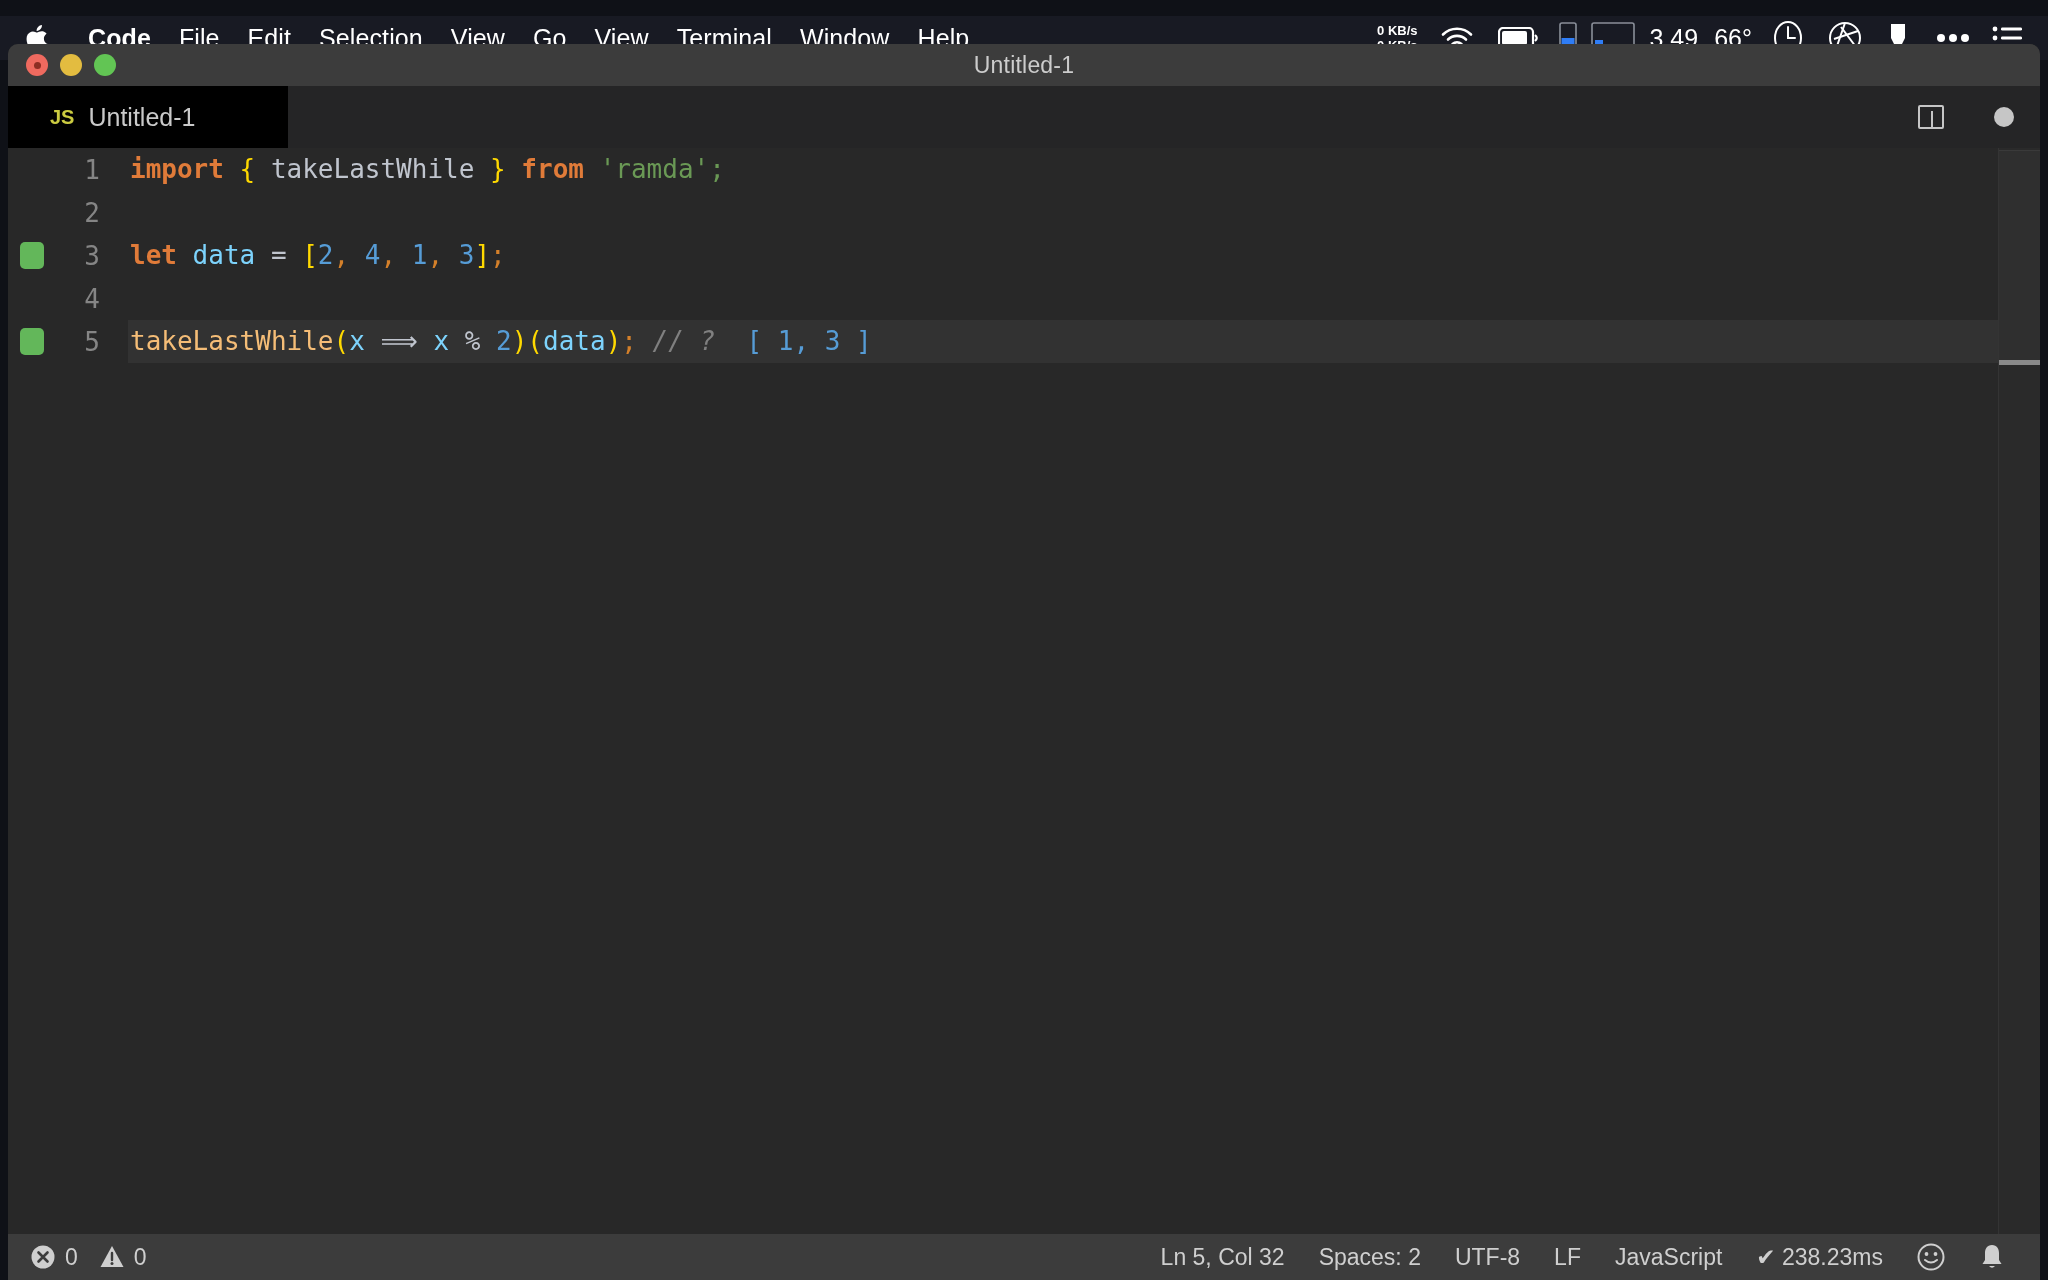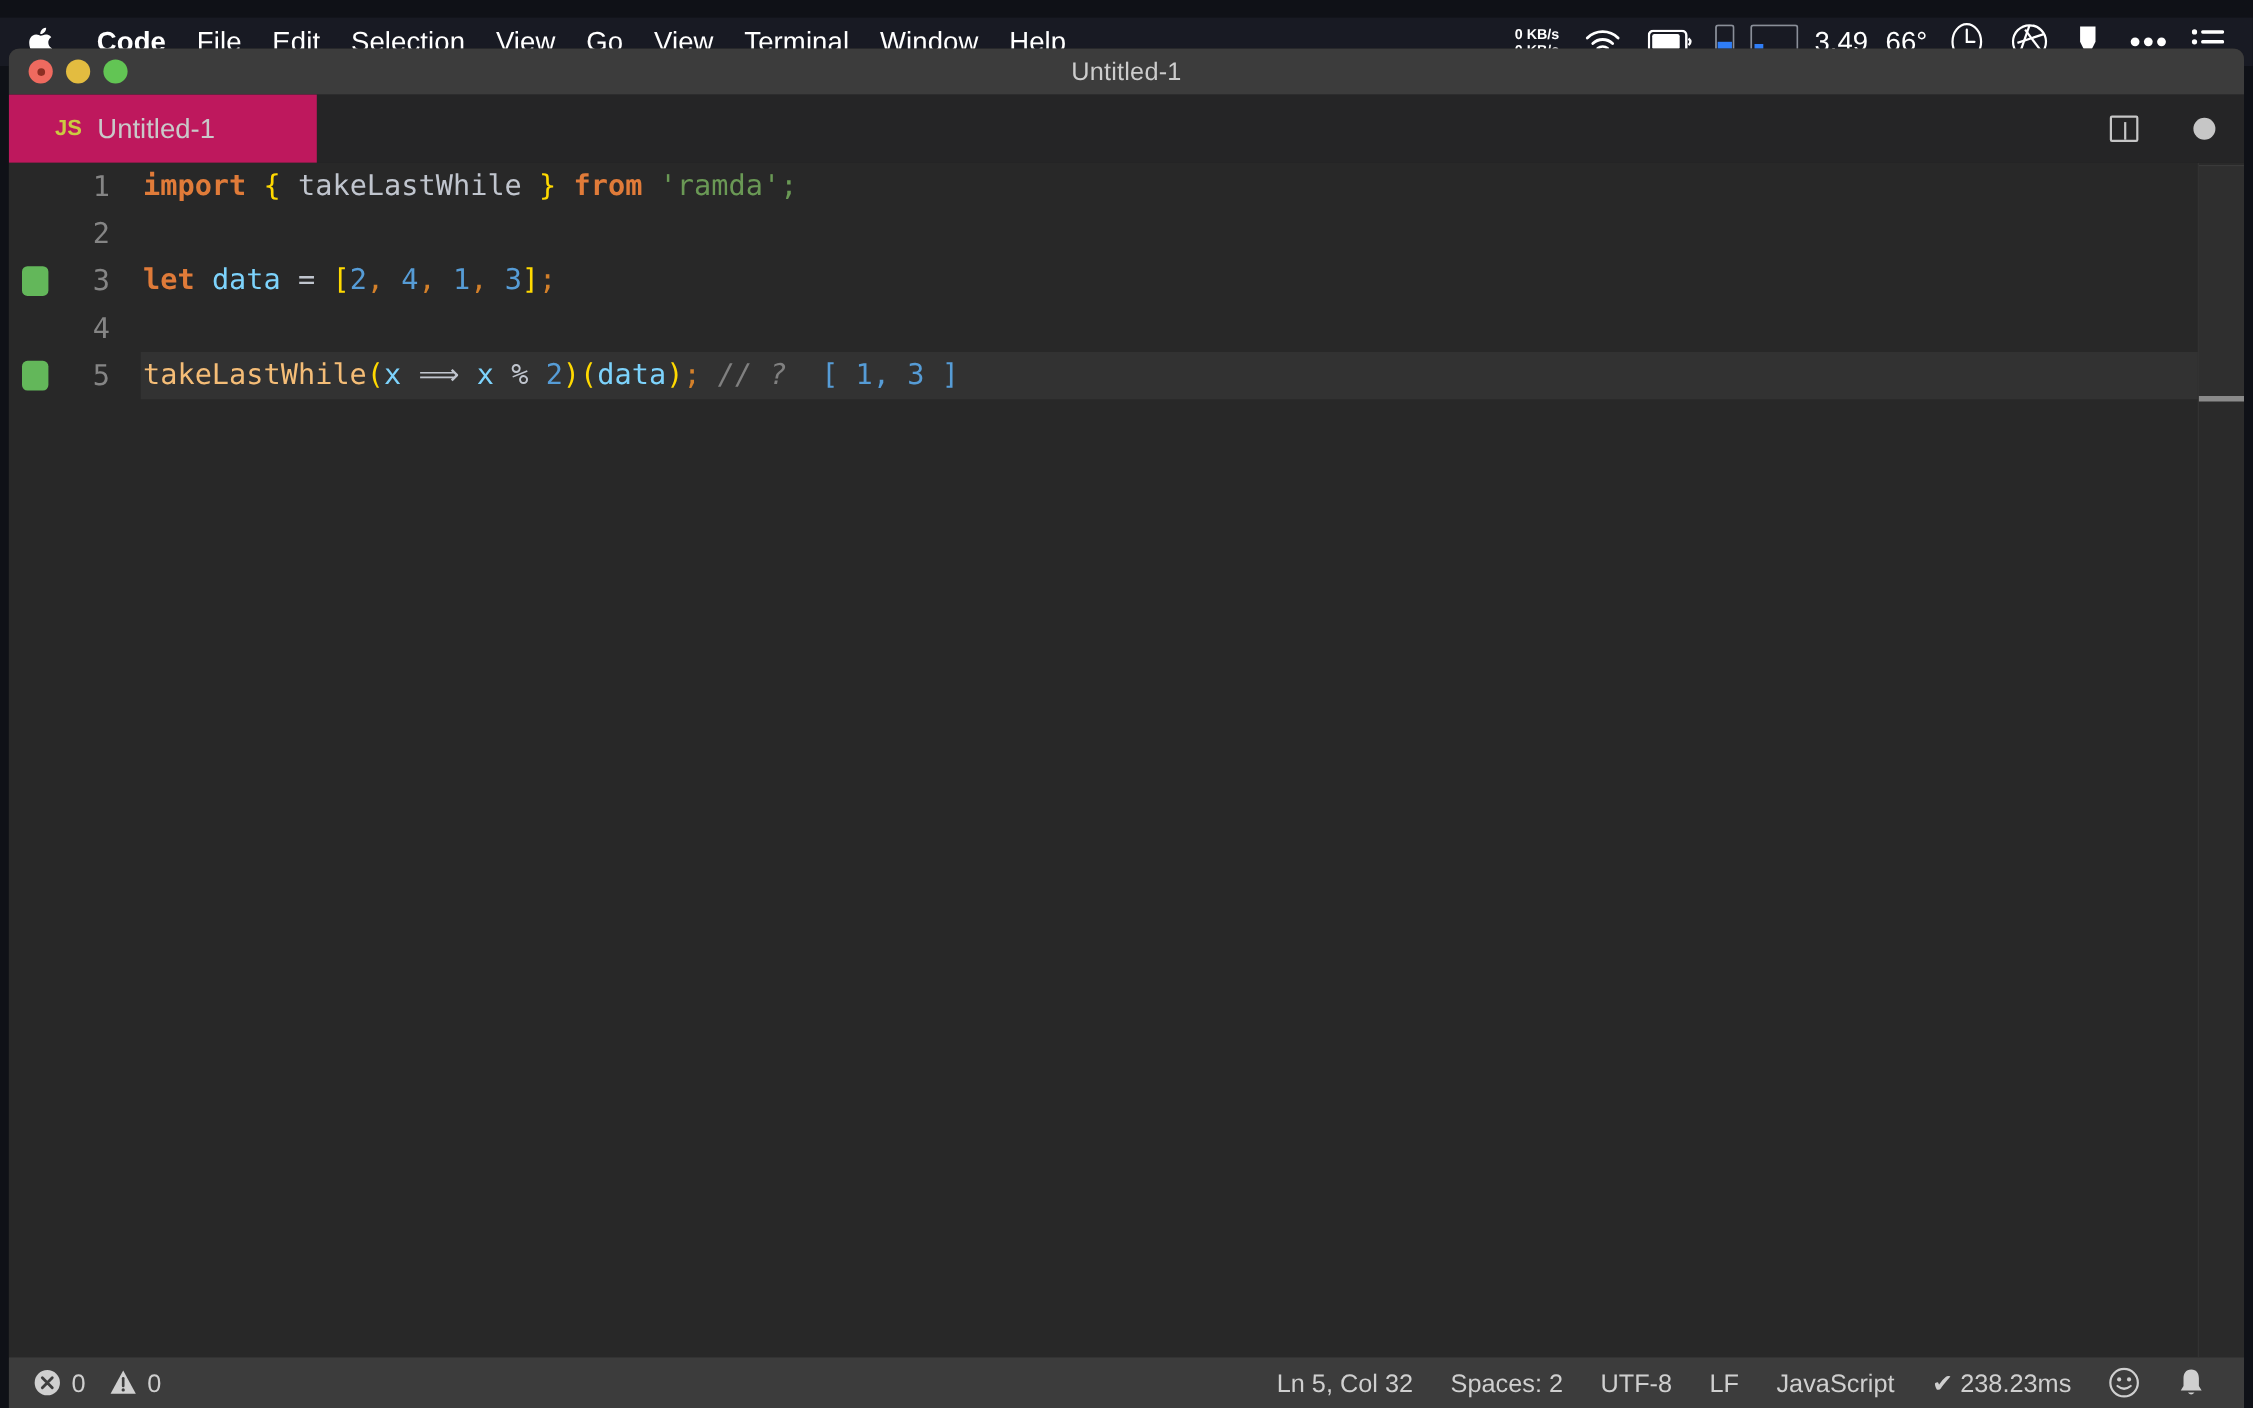--- a/index.html
+++ b/index.html
@@ -90,21 +90,21 @@
   
   #tabbar {
     height: 62px; min-height: 62px;
     background: #252526;
     display: flex; align-items: stretch;
     position: relative;
   }
   #tab {
     display: flex; align-items: center;
     padding: 0 22px 0 42px;
-    background: #be185d;
+    background: #000000;
     min-width: 280px;
     gap: 14px;
   }
   .tab-jsicon {
     font-size: 20px; font-weight: bold;
     color: #cbcb41;
     font-family: "Liberation Sans", sans-serif;
   }
   .tab-label { font-size: 25px; color: #c9c9c9; }
   #tab-actions {

